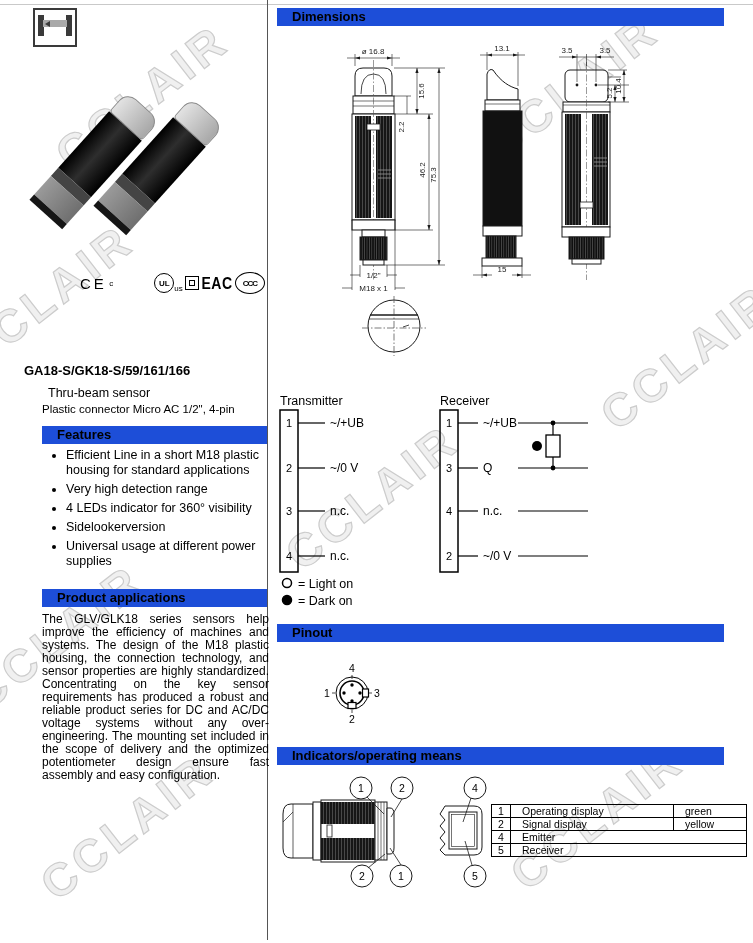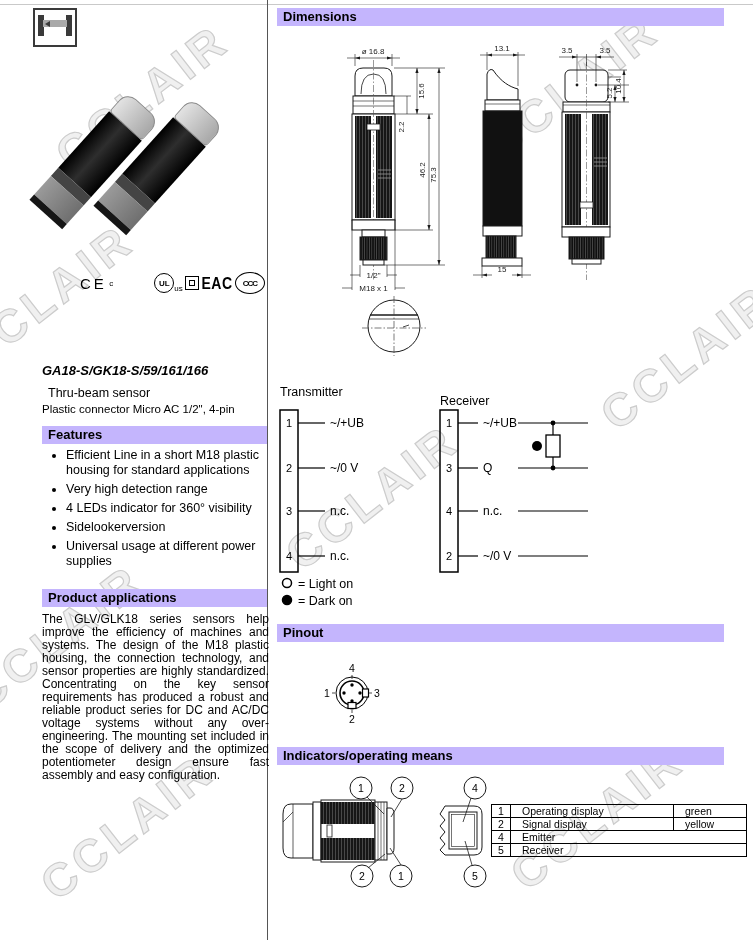--- a/index.html
+++ b/index.html
@@ -3,22 +3,22 @@
 <meta charset="utf-8">
 <style>
   html,body{margin:0;padding:0;background:#fff;}
   .page{position:relative;width:753px;height:943px;background:#fff;overflow:hidden;
         font-family:"Liberation Sans",sans-serif;color:#000;}
   .topline{position:absolute;left:0;top:4px;width:753px;height:1px;background:#c9c9c9;}
   .divider{position:absolute;left:267px;top:0;width:1px;height:940px;background:#555;}
   .wm{position:absolute;font-weight:bold;font-size:46px;letter-spacing:5px;
       color:rgba(205,205,205,0.30);-webkit-text-stroke:1.2px #cccccc;
       transform:rotate(-38deg);z-index:1;white-space:nowrap;pointer-events:none;}
-  .bar{position:absolute;background:#c4b5fd;height:18px;line-height:18px;
-       font-weight:bold;font-size:13px;padding-left:6px;box-sizing:border-box;z-index:3;}
+  .bar{position:absolute;background:#1d4ed8;height:18px;line-height:18px;
+       font-weight:bold;font-size:13px;padding-left:15px;box-sizing:border-box;z-index:3;}
   .bar-l{left:42px;width:225px;}
   .bar-r{left:277px;width:447px;}
   .txt{position:absolute;z-index:3;}
   
   .iconbox{position:absolute;left:33px;top:8px;width:40px;height:35px;border:2px solid #3a3a3a;
            background:#fff;z-index:3;}
   .iconbox .vbar{position:absolute;top:5px;width:6px;height:21px;background:#3a3a3a;}
   .iconbox .hbar{position:absolute;left:8px;top:10px;width:24px;height:7px;background:#a9a9a9;}
   .iconbox .arr{position:absolute;left:10px;top:11px;width:0;height:0;
                 border-top:3px solid transparent;border-bottom:3px solid transparent;
@@ -35,21 +35,21 @@
          display:flex;align-items:center;justify-content:space-between;}
   .ce{font-size:15px;font-weight:500;letter-spacing:3px;}
   .ulwrap{display:flex;align-items:center;font-size:8px;}
   .ulcirc{width:18px;height:18px;border:1.6px solid #000;border-radius:50%;
           display:flex;align-items:center;justify-content:center;font-weight:bold;font-size:8px;margin-left:41px;}
   .sq-out{width:12px;height:12px;border:1.6px solid #000;display:flex;align-items:center;justify-content:center;}
   .sq-in{width:4px;height:4px;border:1.6px solid #000;}
   .eac{font-size:14px;font-weight:bold;transform:scaleY(1.15);letter-spacing:0.5px;}
   .ccc{width:28px;height:20px;border:1.6px solid #000;border-radius:50%;
        display:flex;align-items:center;justify-content:center;font-size:8px;font-weight:bold;letter-spacing:-1px;}
-  .model-no{left:42px;top:363px;font-size:13px;font-weight:bold;font-style:italic;}
+  .model-no{left:24px;top:363px;font-size:13px;font-weight:bold;}
   .model-type{left:48px;top:386px;font-size:12.5px;}
   .model-conn{left:42px;top:403px;font-size:11.5px;}
   .feat-list{position:absolute;left:42px;top:448px;width:226px;z-index:3;margin:0;
              padding-left:24px;font-size:12.5px;line-height:15px;}
   .feat-list li{margin-bottom:4px;}
   .prodinfo{left:42px;top:613px;width:227px;font-size:12px;line-height:13px;text-align:justify;}
   
   .elec-label{font-size:12.5px;}
   
   svg{position:absolute;z-index:2;}
@@ -273,21 +273,21 @@
     <text class="dimtxt" x="96.5" y="248" text-anchor="middle">1/2"</text>
     <text class="dimtxt" x="96.5" y="261" text-anchor="middle">M18 x 1</text>
     <text class="dimtxt" x="225" y="21" text-anchor="middle">13.1</text>
     <text class="dimtxt" x="225" y="242" text-anchor="middle">15</text>
     <text class="dimtxt" x="290" y="23" text-anchor="middle">3.5</text>
     <text class="dimtxt" x="328" y="23" text-anchor="middle">3.5</text>
     <text class="dimtxt" transform="rotate(-90 335 63)" x="335" y="63" text-anchor="middle">5.2</text>
     <text class="dimtxt" transform="rotate(-90 344 56)" x="344" y="56" text-anchor="middle">10.4</text>
   </svg>
 
-  <div class="txt elec-label" style="left:280px;top:385px;">Transmitter</div>
+  <div class="txt elec-label" style="left:280px;top:394px;">Transmitter</div>
   <div class="txt elec-label" style="left:440px;top:394px;">Receiver</div>
 
   <svg width="447" height="220" viewBox="0 0 447 220" style="left:277px;top:392px;">
     <g stroke="#000" fill="none">
       <rect x="3" y="18" width="18" height="162" stroke-width="1.5"></rect>
       <line x1="21" y1="31" x2="48" y2="31" stroke-width="1.2"></line>
       <line x1="21" y1="76" x2="48" y2="76" stroke-width="1.2"></line>
       <line x1="21" y1="119" x2="48" y2="119" stroke-width="1.2"></line>
       <line x1="21" y1="164" x2="48" y2="164" stroke-width="1.2"></line>
       <rect x="163" y="18" width="18" height="162" stroke-width="1.5"></rect>

